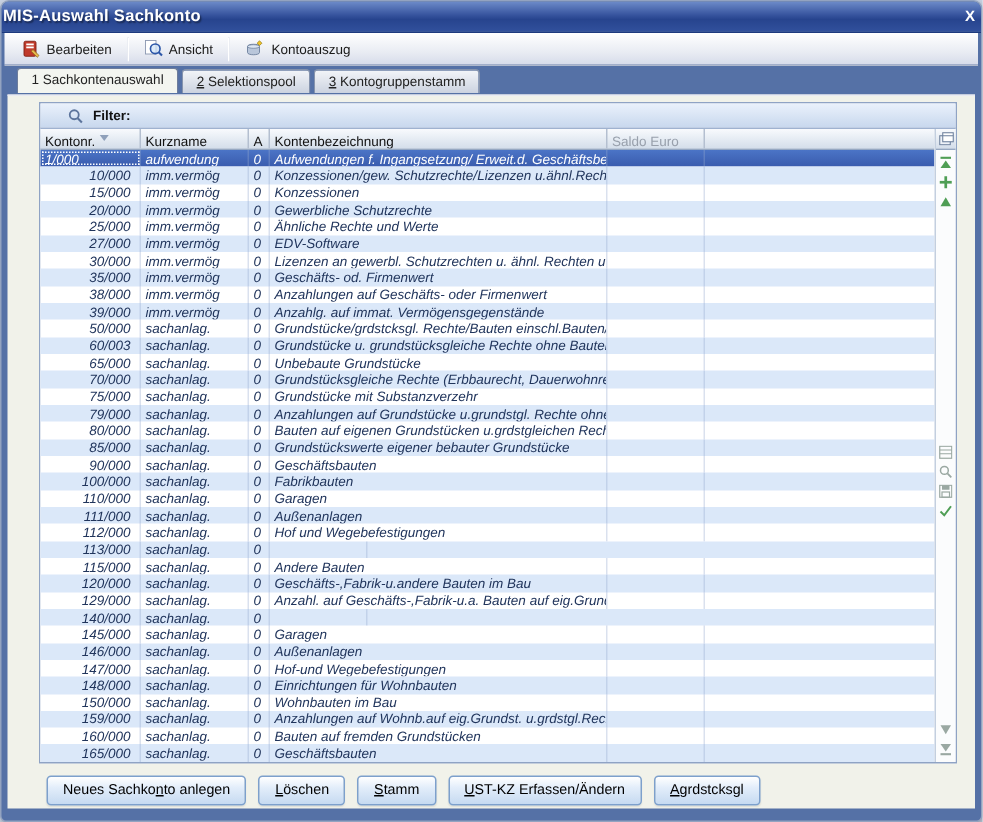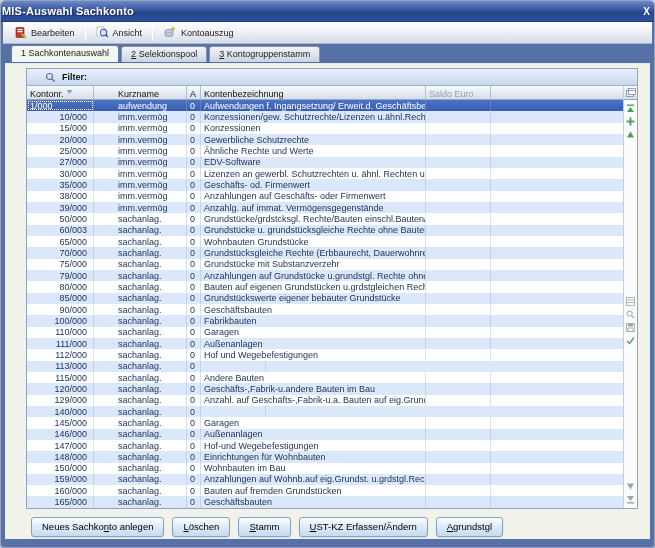--- a/index.html
+++ b/index.html
@@ -39,27 +39,27 @@
   .filterlabel{font-size:9px;font-weight:bold;color:#111;}
   .gridrow{flex:1;display:flex;min-height:0;}
   .tablecol{flex:1;display:flex;flex-direction:column;min-width:0;}
   
   .thead{height:14px;flex:0 0 14px;display:flex;font-size:9px;color:#111;
     background:linear-gradient(#f8fafd,#d4deea);border-bottom:1px solid #96a8c2;}
   .th{padding:3px 3px;border-right:1px solid #b4bfd0;display:flex;align-items:flex-start;gap:2px;
     overflow:hidden;white-space:nowrap;cursor:default;}
   .th.gray{color:#98a0ac;}
   .c-nr{width:67px;flex:0 0 67px;}
-  .c-kurz{width:72px;flex:0 0 72px;margin-left:21px;}
+  .c-kurz{width:72px;flex:0 0 72px;}
   .c-a{width:14px;flex:0 0 14px;}
   .c-bez{width:225px;flex:0 0 225px;}
   .c-saldo{width:65px;flex:0 0 65px;}
   .c-fill{flex:1;border-right:none!important;}
   
-  .tbody{flex:1;display:flex;flex-direction:column;background:#fff;min-height:0;}
+  .tbody{flex:1;display:flex;flex-direction:column;background:#fff;min-height:0;font-style:italic;}
   .row{flex:1;display:flex;font-size:9px;color:#21355c;min-height:0;}
   .row.alt{background:#dbe8f9;}
   .row.sel{background:linear-gradient(#4b74c6,#3a5cae);color:#fff;}
   .cell{padding:0 3px;border-right:1px solid rgba(150,170,205,.35);overflow:hidden;
     white-space:nowrap;display:flex;align-items:center;}
   .cell.c-nr{justify-content:flex-end;padding-right:6px;}
   .row.sel .cell.c-nr{justify-content:flex-start;outline:1px dotted #fff;outline-offset:-2px;}
   
   .sidestrip{flex:0 0 14px;background:#fbfcfd;border-left:1px solid #c3cfdf;display:flex;
     flex-direction:column;align-items:center;}
@@ -265,21 +265,21 @@
                 <div class="cell c-kurz">sachanlag.</div>
                 <div class="cell c-a">0</div>
                 <div class="cell c-bez">Grundstücke u. grundstücksgleiche Rechte ohne Bauten</div>
                 <div class="cell c-saldo"></div>
                 <div class="cell c-fill"></div>
               </div>
               <div class="row">
                 <div class="cell c-nr">65/000</div>
                 <div class="cell c-kurz">sachanlag.</div>
                 <div class="cell c-a">0</div>
-                <div class="cell c-bez">Wohnbauten Grundstücke</div>
+                <div class="cell c-bez">Unbebaute Grundstücke</div>
                 <div class="cell c-saldo"></div>
                 <div class="cell c-fill"></div>
               </div>
               <div class="row alt">
                 <div class="cell c-nr">70/000</div>
                 <div class="cell c-kurz">sachanlag.</div>
                 <div class="cell c-a">0</div>
                 <div class="cell c-bez">Grundstücksgleiche Rechte (Erbbaurecht, Dauerwohnrecht)</div>
                 <div class="cell c-saldo"></div>
                 <div class="cell c-fill"></div>
@@ -512,16 +512,16 @@
             </div>
         </div>
       </div>
     </div>
 
     <div class="footer" id="footer">
         <button class="fbtn"><span>Neues Sachko</span><u>n</u><span>to anlegen</span></button>
         <button class="fbtn"><span></span><u>L</u><span>öschen</span></button>
         <button class="fbtn"><span></span><u>S</u><span>tamm</span></button>
         <button class="fbtn"><span></span><u>U</u><span>ST-KZ Erfassen/Ändern</span></button>
-        <button class="fbtn"><span></span><u>A</u><span>grundstgl</span></button>
+        <button class="fbtn"><span></span><u>A</u><span>grdstcksgl</span></button>
       </div>
   </div>
 </div>
 
 </body></html>

